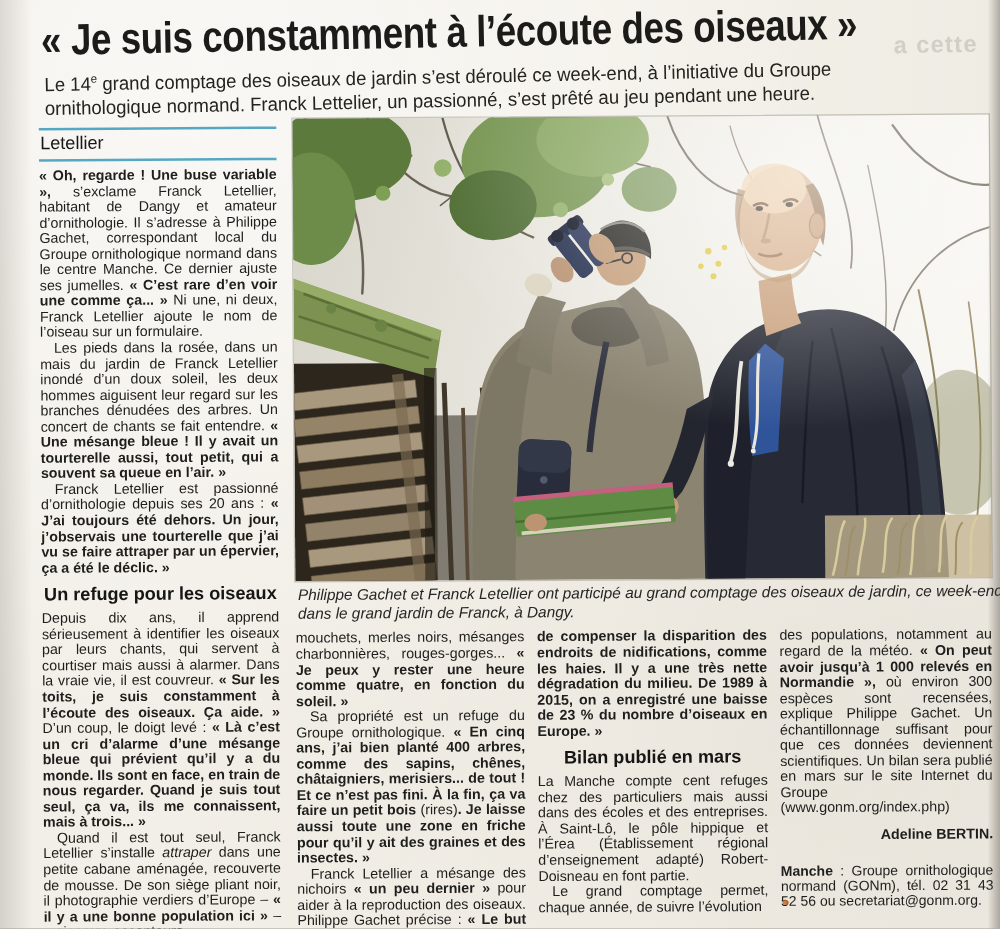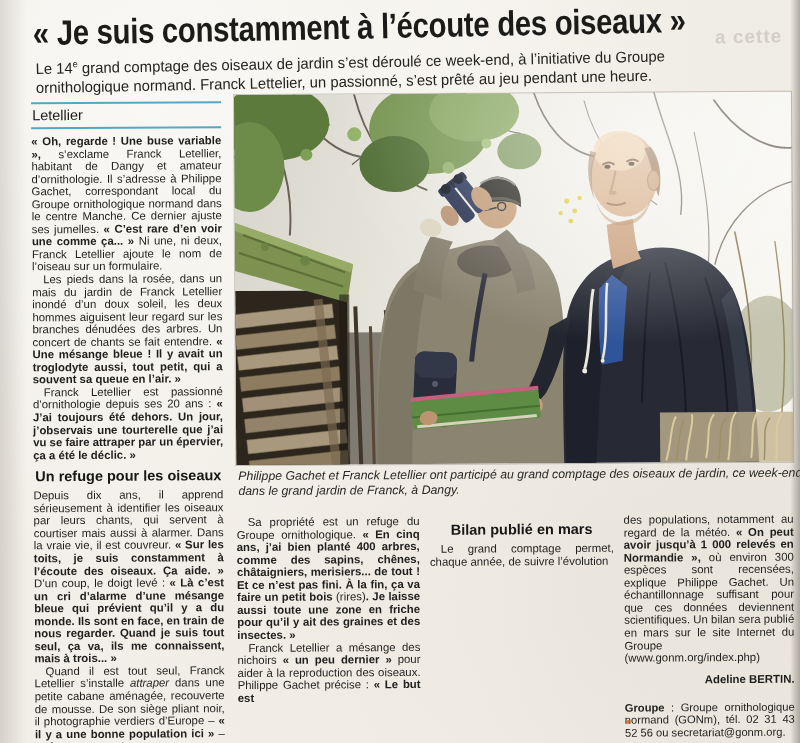--- a/index.html
+++ b/index.html
@@ -85,21 +85,21 @@
   </header>
 
   <div class="content">
 
     <div class="col1">
       <div class="kicker">
         <span>Letellier</span>
       </div>
       <div>
           <p class="para"><span class="b">« Oh, regarde ! Une buse variable »,</span><span> s’exclame Franck Letellier, habitant de Dangy et amateur d’ornithologie. Il s’adresse à Philippe Gachet, correspondant local du Groupe ornithologique normand dans le centre Manche. Ce dernier ajuste ses jumelles. </span><span class="b">« C’est rare d’en voir une comme ça... »</span><span> Ni une, ni deux, Franck Letellier ajoute le nom de l’oiseau sur un formulaire.</span></p>
-          <p class="para indent"><span>Les pieds dans la rosée, dans un mais du jardin de Franck Letellier inondé d’un doux soleil, les deux hommes aiguisent leur regard sur les branches dénudées des arbres. Un concert de chants se fait entendre. </span><span class="b">« Une mésange bleue ! Il y avait un troglodyte aussi, tout petit, qui a souvent sa queue en l’air. »</span></p>
+          <p class="para indent"><span>Les pieds dans la rosée, dans un mais du jardin de Franck Letellier inondé d’un doux soleil, les deux hommes aiguisent leur regard sur les branches dénudées des arbres. Un concert de chants se fait entendre. </span><span class="b">« Une mésange bleue ! Il y avait un tourterelle aussi, tout petit, qui a souvent sa queue en l’air. »</span></p>
           <p class="para indent"><span>Franck Letellier est passionné d’ornithologie depuis ses 20 ans : </span><span class="b">« J’ai toujours été dehors. Un jour, j’observais une tourterelle que j’ai vu se faire attraper par un épervier, ça a été le déclic. »</span></p>
           <h2 class="subhead">Un refuge pour les oiseaux</h2>
           <p class="para"><span>Depuis dix ans, il apprend sérieusement à identifier les oiseaux par leurs chants, qui servent à courtiser mais aussi à alarmer. Dans la vraie vie, il est couvreur. </span><span class="b">« Sur les toits, je suis constamment à l’écoute des oiseaux. Ça aide. »</span><span> D’un coup, le doigt levé : </span><span class="b">« Là c’est un cri d’alarme d’une mésange bleue qui prévient qu’il y a du monde. Ils sont en face, en train de nous regarder. Quand je suis tout seul, ça va, ils me connaissent, mais à trois... »</span></p>
           <p class="para indent"><span>Quand il est tout seul, Franck Letellier s’installe </span><span class="i">attraper</span><span> dans une petite cabane aménagée, recouverte de mousse. De son siège pliant noir, il photographie verdiers d’Europe – </span><span class="b">« il y a une bonne population ici »</span><span> – moineaux, accenteurs</span></p>
         </div>
     </div>
 
     <figure class="photo">
       <svg viewBox="0 0 557 370" width="557" height="370">
         <defs>
@@ -267,29 +267,32 @@
           </g>
         </g>
 
         <rect width="557" height="370" fill="url(#sun)"></rect>
       </svg>
     </figure>
 
     <figcaption class="caption"><span class="i">Philippe Gachet et Franck Letellier ont participé au grand comptage des oiseaux de jardin, ce week-end,</span><br><span class="i">dans le grand jardin de Franck, à Dangy.</span></figcaption>
 
     <div class="col2">
+        <p class="para"><span>mouchets, merles noirs, mésanges charbonnières, rouges-gorges... </span><span class="b">« Je peux y rester une heure comme quatre, en fonction du soleil. »</span></p>
         <p class="para indent"><span>Sa propriété est un refuge du Groupe ornithologique. </span><span class="b">« En cinq ans, j’ai bien planté 400 arbres, comme des sapins, chênes, châtaigniers, merisiers... de tout ! Et ce n’est pas fini. À la fin, ça va faire un petit bois </span><span>(rires)</span><span class="b">. Je laisse aussi toute une zone en friche pour qu’il y ait des graines et des insectes. »</span></p>
         <p class="para indent"><span>Franck Letellier a mésange des nichoirs </span><span class="b">« un peu dernier »</span><span> pour aider à la reproduction des oiseaux. Philippe Gachet précise : </span><span class="b">« Le but est</span></p>
       </div>
     <div class="col3">
+        <p class="para"><span class="b">de compenser la disparition des endroits de nidifications, comme les haies. Il y a une très nette dégradation du milieu. De 1989 à 2015, on a enregistré une baisse de 23 % du nombre d’oiseaux en Europe. »</span></p>
         <h2 class="subhead">Bilan publié en mars</h2>
+        <p class="para"><span>La Manche compte cent refuges chez des particuliers mais aussi dans des écoles et des entreprises. À Saint-Lô, le pôle hippique et l’Érea (Établissement régional d’enseignement adapté) Robert-Doisneau en font partie.</span></p>
         <p class="para indent"><span>Le grand comptage permet, chaque année, de suivre l’évolution</span></p>
       </div>
     <div class="col4">
         <p class="para"><span>des populations, notamment au regard de la météo. </span><span class="b">« On peut avoir jusqu’à 1 000 relevés en Normandie »,</span><span> où environ 300 espèces sont recensées, explique Philippe Gachet. Un échantillonnage suffisant pour que ces données deviennent scientifiques. Un bilan sera publié en mars sur le site Internet du Groupe (www.gonm.org/index.php)</span></p>
         <p class="para byline right"><span class="b">Adeline BERTIN.</span></p>
-        <p class="para contact"><span class="b">Groupe</span><span> : Groupe ornithologique normand (GONm), tél. 02 31 43 52 56 ou secretariat@gonm.org.</span></p>
+        <p class="para contact"><span class="b">Manche</span><span> : Groupe ornithologique normand (GONm), tél. 02 31 43 52 56 ou secretariat@gonm.org.</span></p>
       </div>
   </div>
 
   <div class="gutter-right"></div>
   <div class="speck"></div>
 </div>
 
 </body></html>

